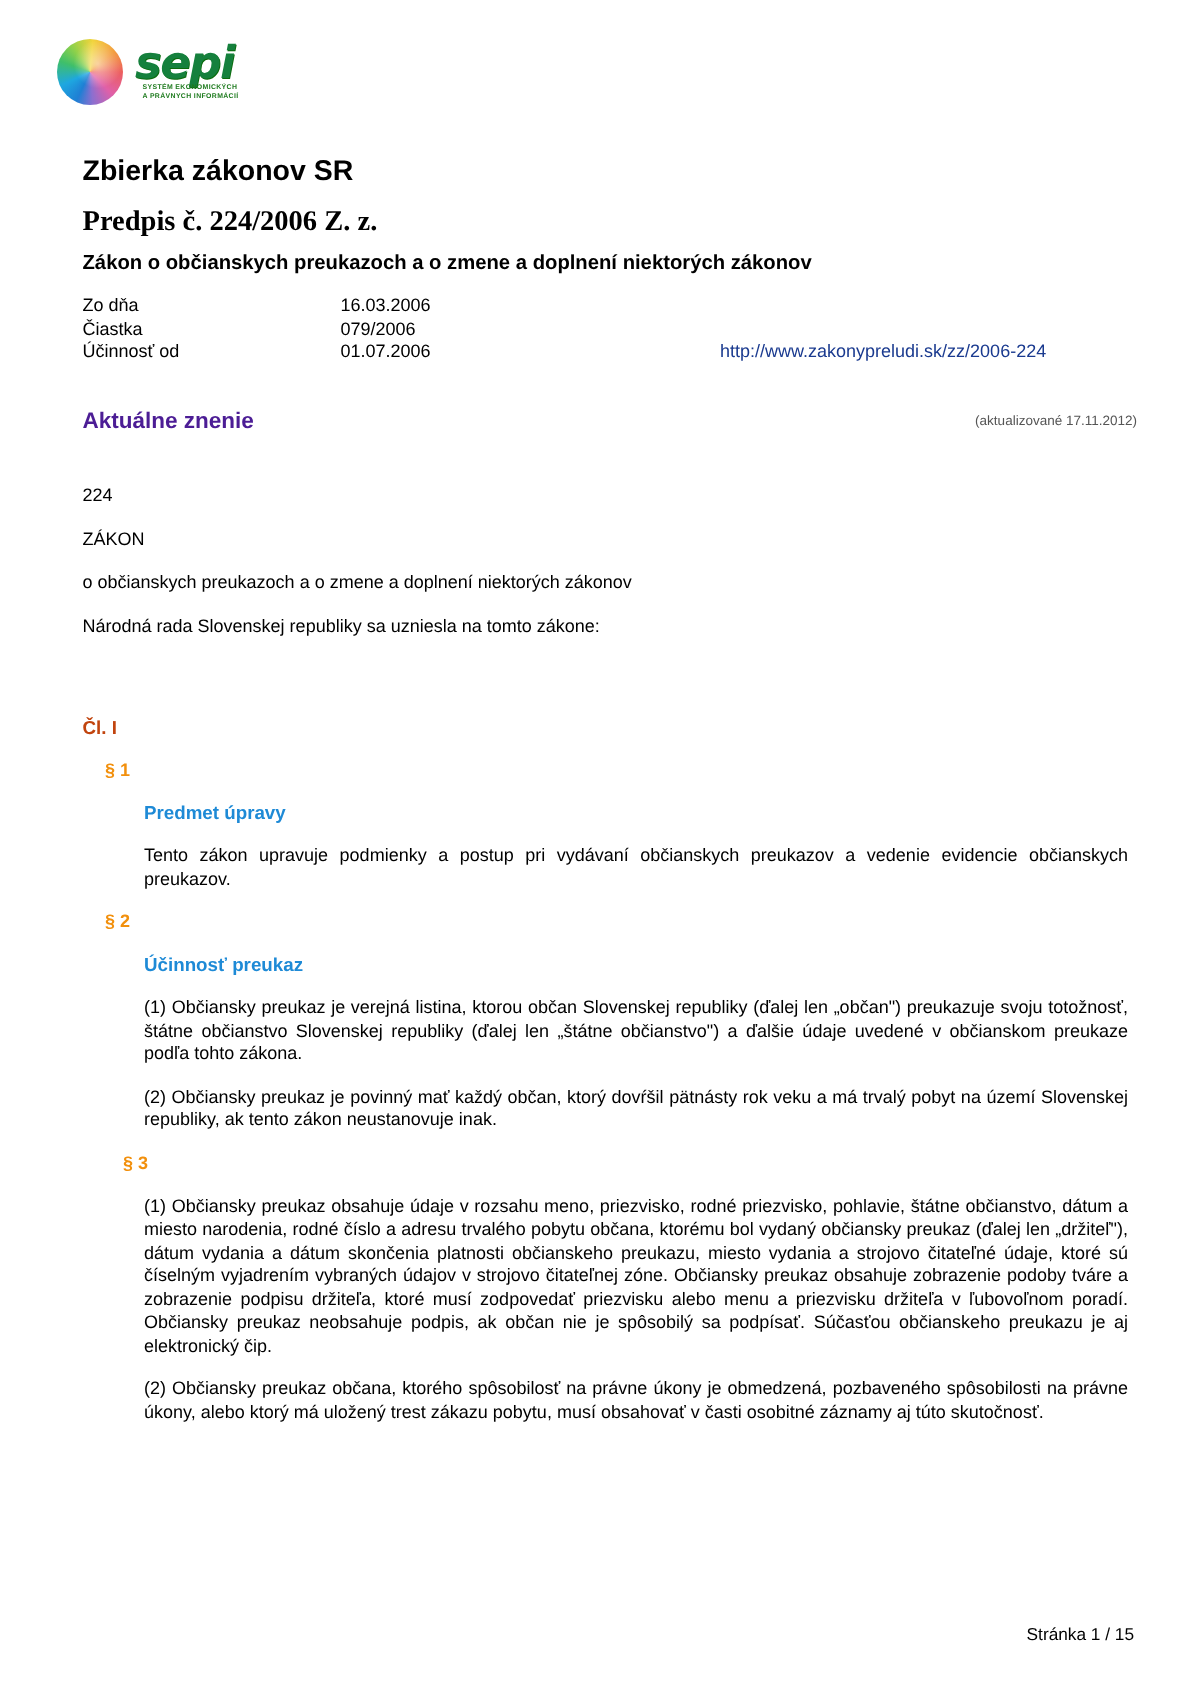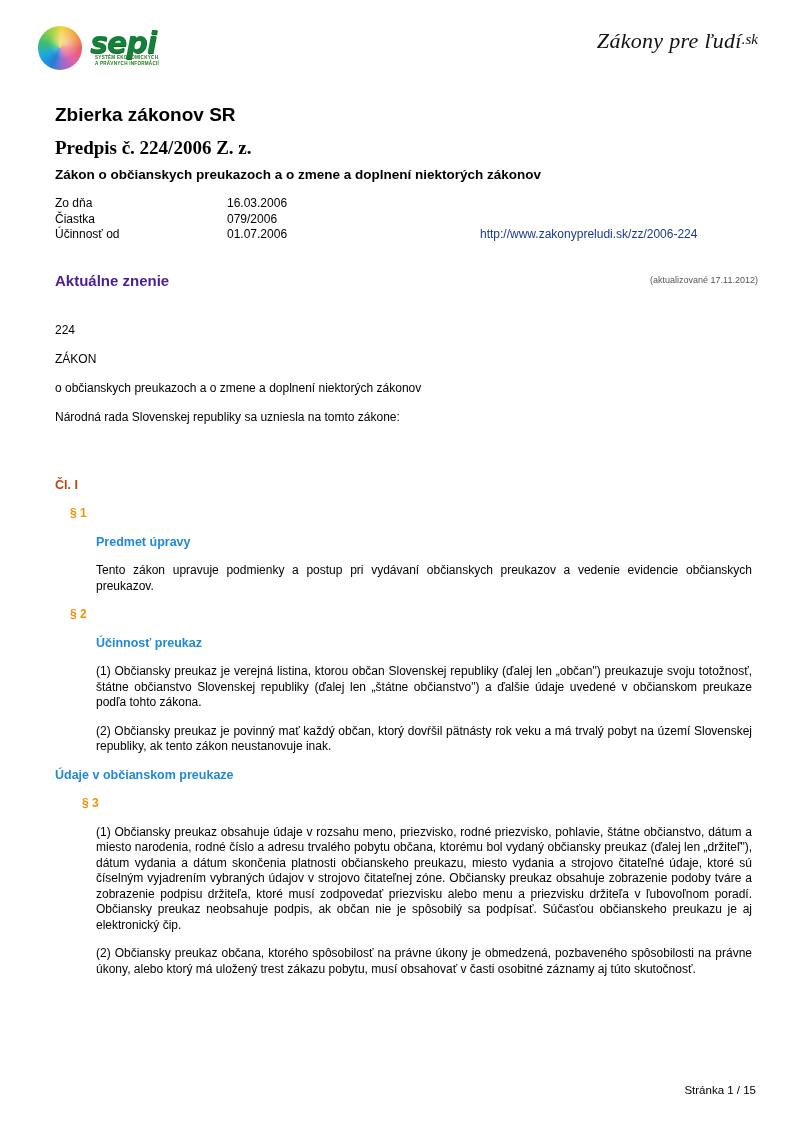--- a/index.html
+++ b/index.html
@@ -264,21 +264,20 @@
     <div class="logo-block">
       <div class="logo-sphere"></div>
       <div class="logo-word">sepi</div>
       <div class="logo-sub">
         <div>SYSTÉM EKONOMICKÝCH</div>
         <div>A PRÁVNYCH INFORMÁCIÍ</div>
       </div>
     </div>
 
 
-    <div class="header-right"><span>Zákony pre ľudí</span><span class="tld">.sk</span></div>
   </div>
 
   <div class="doc-body">
 
     <div class="title1">Zbierka zákonov SR</div>
     <div class="title2">Predpis č. 224/2006 Z. z.</div>
     <div class="title3">Zákon o občianskych preukazoch a o zmene a doplnení niektorých zákonov</div>
 
     <div class="meta">
       <div class="meta-row">
@@ -309,21 +308,20 @@
 
       <div class="lvl-para-num">§ 1</div>
       <div class="lvl-heading">Predmet úpravy</div>
       <div class="lvl-text">Tento zákon upravuje podmienky a postup pri vydávaní občianskych preukazov a vedenie evidencie občianskych preukazov.</div>
 
       <div class="lvl-para-num">§ 2</div>
       <div class="lvl-heading">Účinnosť preukaz</div>
       <div class="lvl-text">(1) Občiansky preukaz je verejná listina, ktorou občan Slovenskej republiky (ďalej len „občan") preukazuje svoju totožnosť, štátne občianstvo Slovenskej republiky (ďalej len „štátne občianstvo") a ďalšie údaje uvedené v občianskom preukaze podľa tohto zákona.</div>
       <div class="lvl-text">(2) Občiansky preukaz je povinný mať každý občan, ktorý dovŕšil pätnásty rok veku a má trvalý pobyt na území Slovenskej republiky, ak tento zákon neustanovuje inak.</div>
 
-      <div class="lvl-heading shallow">Údaje v občianskom preukaze</div>
 
       <div class="lvl-para-num deep">§ 3</div>
       <div class="lvl-text">(1) Občiansky preukaz obsahuje údaje v rozsahu meno, priezvisko, rodné priezvisko, pohlavie, štátne občianstvo, dátum a miesto narodenia, rodné číslo a adresu trvalého pobytu občana, ktorému bol vydaný občiansky preukaz (ďalej len „držiteľ"), dátum vydania a dátum skončenia platnosti občianskeho preukazu, miesto vydania a strojovo čitateľné údaje, ktoré sú číselným vyjadrením vybraných údajov v strojovo čitateľnej zóne. Občiansky preukaz obsahuje zobrazenie podoby tváre a zobrazenie podpisu držiteľa, ktoré musí zodpovedať priezvisku alebo menu a priezvisku držiteľa v ľubovoľnom poradí. Občiansky preukaz neobsahuje podpis, ak občan nie je spôsobilý sa podpísať. Súčasťou občianskeho preukazu je aj elektronický čip.</div>
       <div class="lvl-text">(2) Občiansky preukaz občana, ktorého spôsobilosť na právne úkony je obmedzená, pozbaveného spôsobilosti na právne úkony, alebo ktorý má uložený trest zákazu pobytu, musí obsahovať v časti osobitné záznamy aj túto skutočnosť.</div>
 
     </div>
   </div>
 
   <div class="page-footer">Stránka 1 / 15</div>
 

